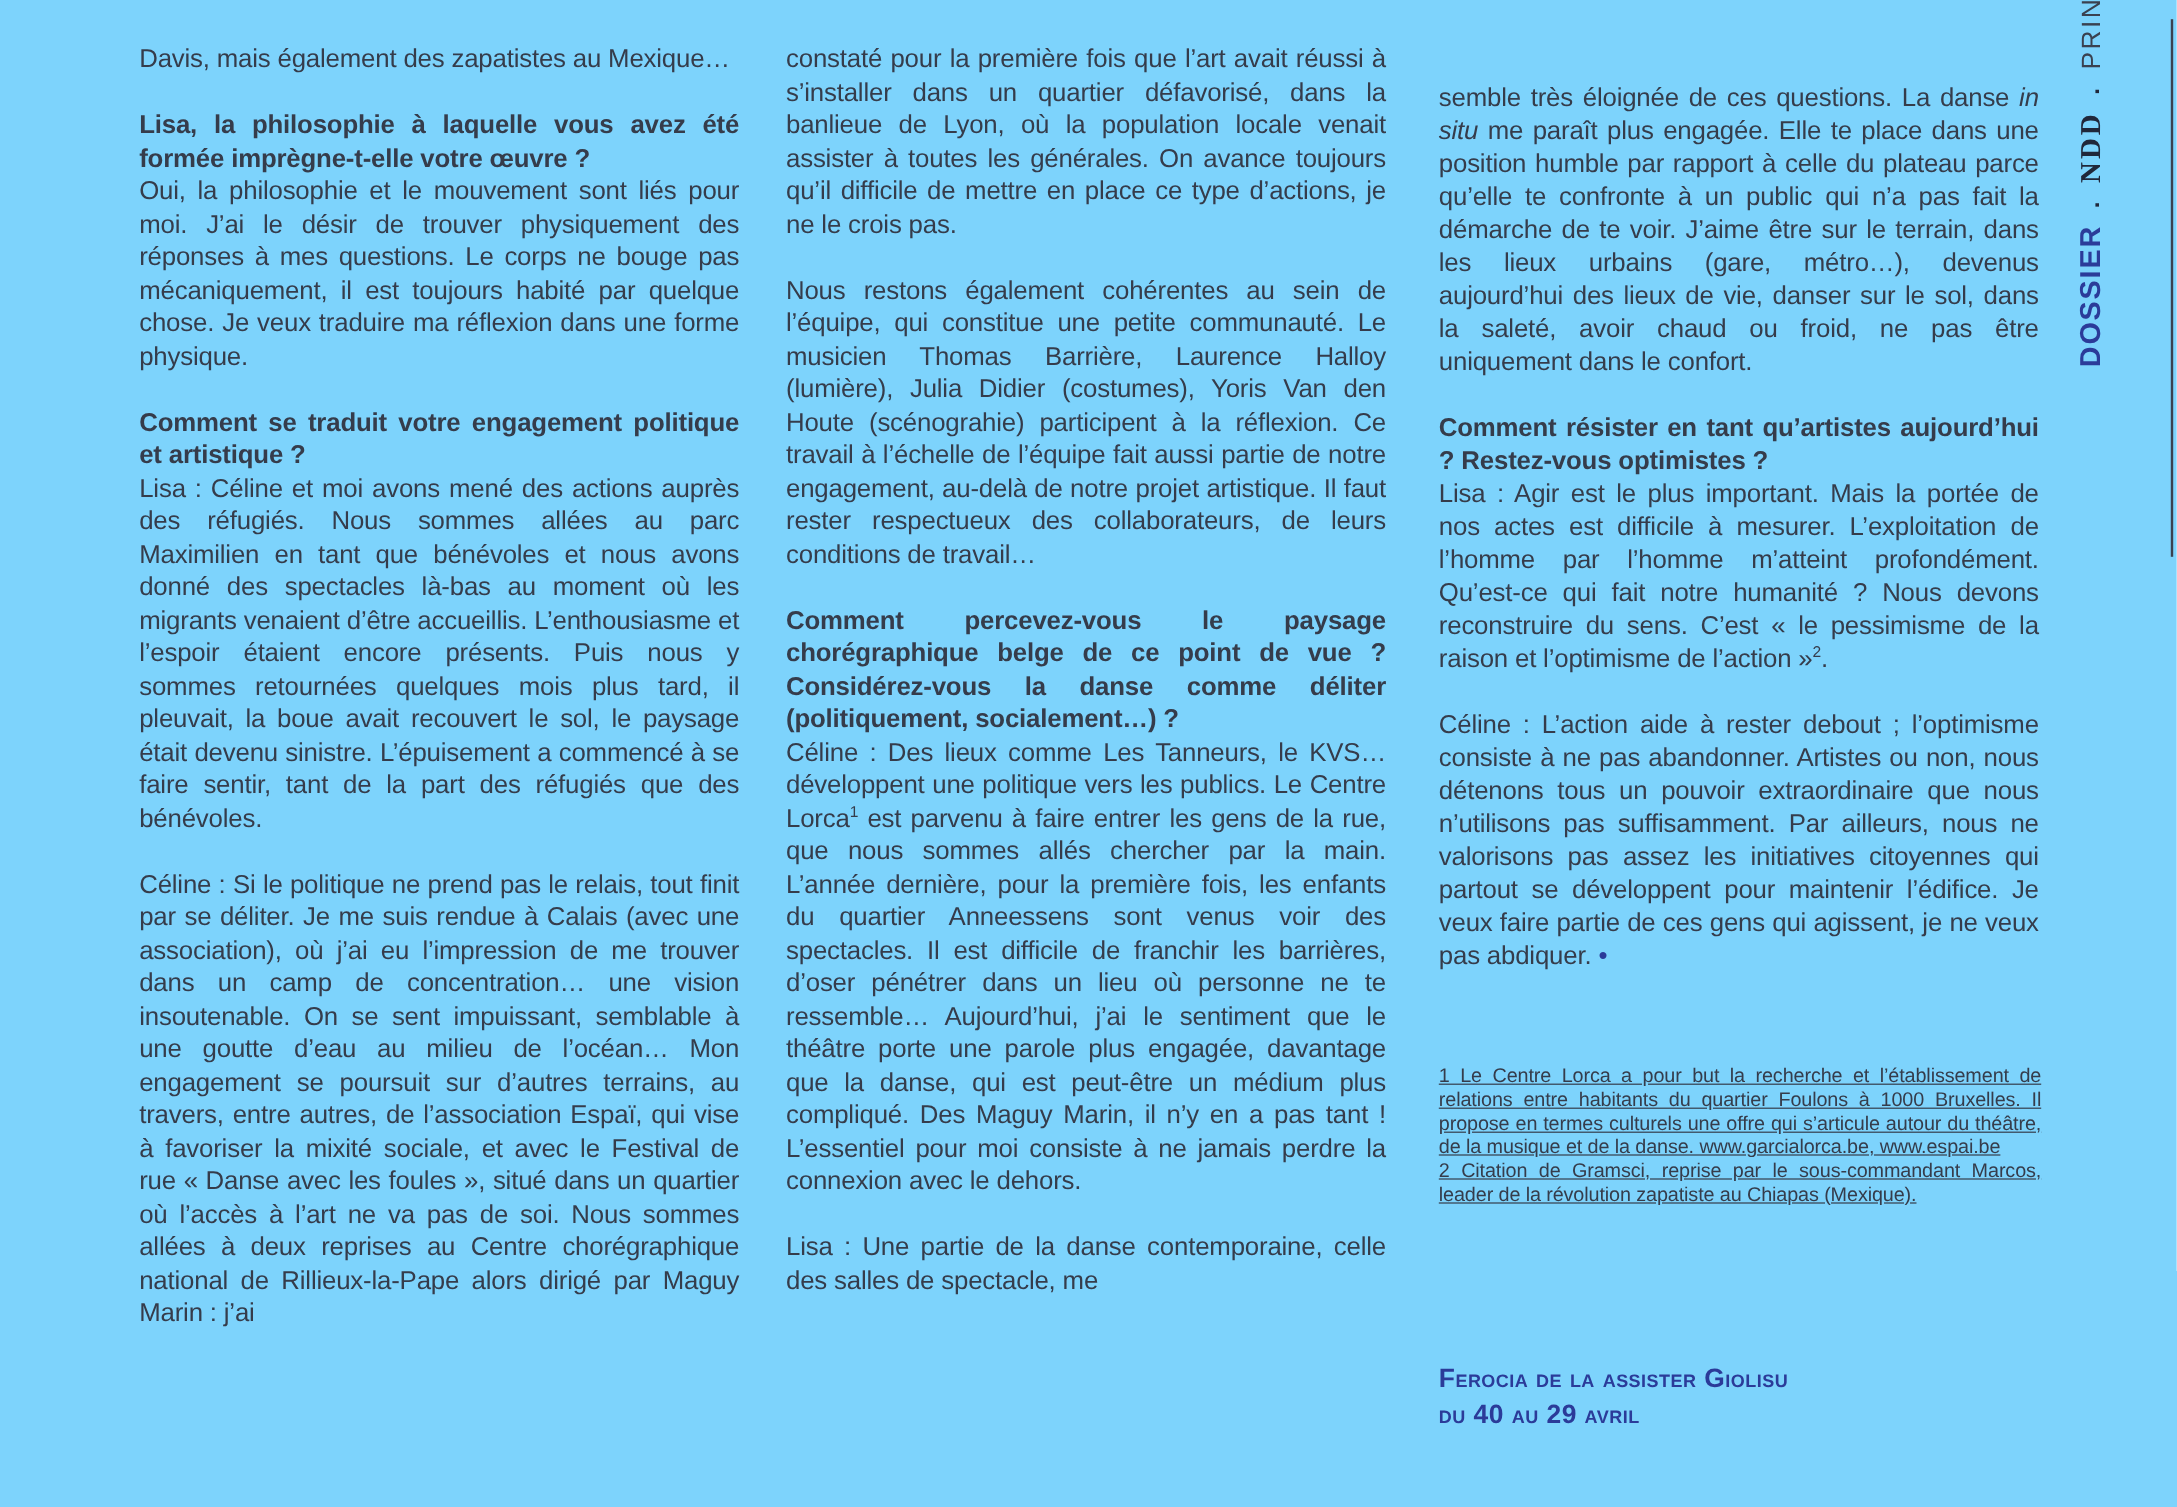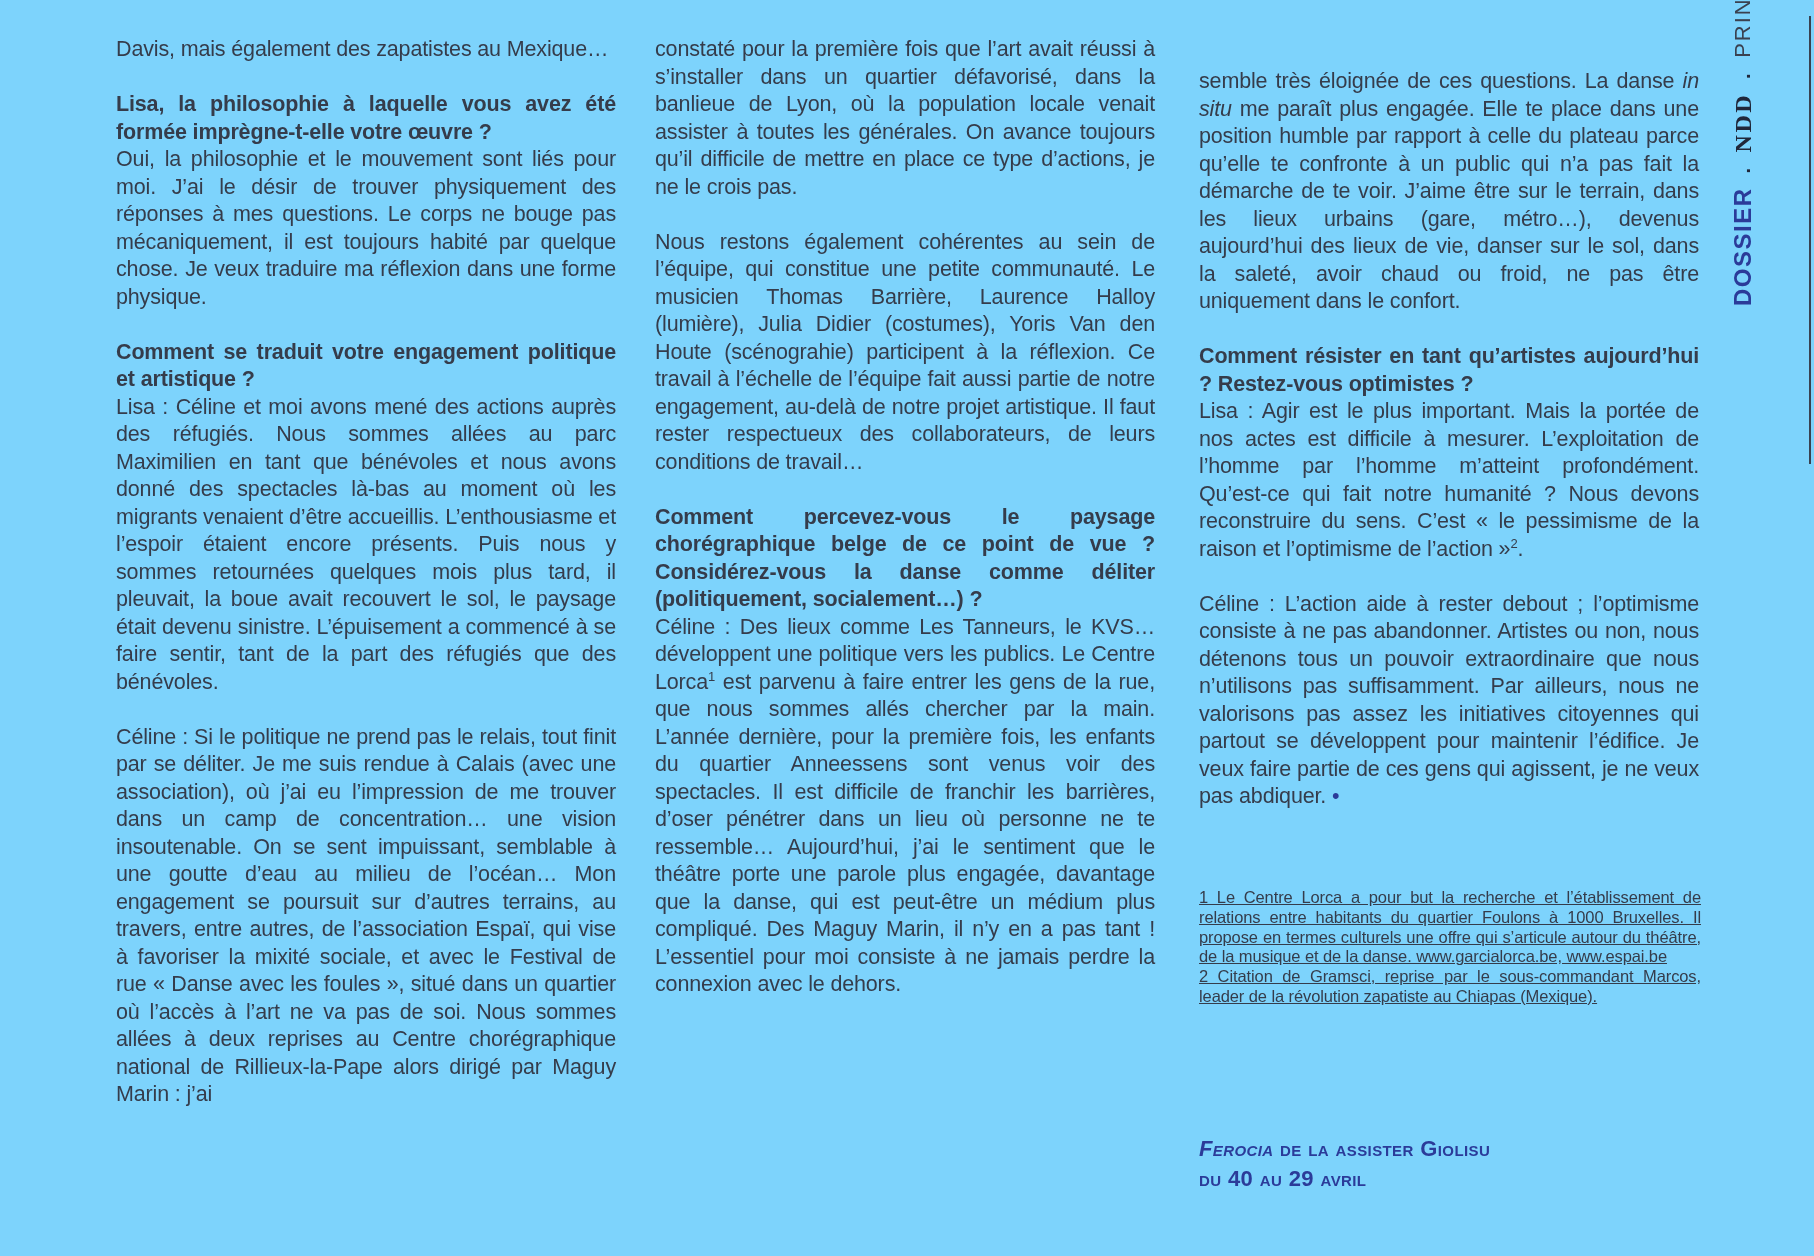--- a/index.html
+++ b/index.html
@@ -53,21 +53,21 @@
     left: 1199px;
     top: 1134px;
     color: #2b3b99;
     font-weight: 700;
     font-variant: small-caps;
     font-size: 22px;
     line-height: 29.5px;
     letter-spacing: 0.4px;
   }
   .event-line { margin: 0; }
-  .event-title { font-style: italic; }
+  .event-title { }
   
   .strip {
     position: absolute;
     left: 1729px;
     top: 306px;
     transform-origin: 0 0;
     transform: rotate(-90deg);
     white-space: nowrap;
     display: flex;
     align-items: center;
@@ -101,20 +101,21 @@
     <p class="para question gap"><span>Comment se traduit votre engagement politique et artistique ?</span></p>
     <p class="para"><span class="speaker">Lisa :</span><span> Céline et moi avons mené des actions auprès des réfugiés. Nous sommes allées au parc Maximilien en tant que bénévoles et nous avons donné des spectacles là-bas au moment où les migrants venaient d’être accueillis. L’enthousiasme et l’espoir étaient encore présents. Puis nous y sommes retournées quelques mois plus tard, il pleuvait, la boue avait recouvert le sol, le paysage était devenu sinistre. L’épuisement a commencé à se faire sentir, tant de la part des réfugiés que des bénévoles.</span></p>
     <p class="para gap"><span class="speaker">Céline :</span><span> Si le politique ne prend pas le relais, tout finit par se déliter. Je me suis rendue à Calais (avec une association), où j’ai eu l’impression de me trouver dans un camp de concentration… une vision insoutenable. On se sent impuissant, semblable à une goutte d’eau au milieu de l’océan… Mon engagement se poursuit sur d’autres terrains, au travers, entre autres, de l’association Espaï, qui vise à favoriser la mixité sociale, et avec le Festival de rue « Danse avec les foules », situé dans un quartier où l’accès à l’art ne va pas de soi. Nous sommes allées à deux reprises au Centre chorégraphique national de Rillieux-la-Pape alors dirigé par Maguy Marin : j’ai</span></p>
   </div>
 
   <div class="col col-mid">
     <p class="para"><span>constaté pour la première fois que l’art avait réussi à s’installer dans un quartier défavorisé, dans la banlieue de Lyon, où la population locale venait assister à toutes les générales. On avance toujours qu’il difficile de mettre en place ce type d’actions, je ne le crois pas.</span></p>
     <p class="para gap"><span>Nous restons également cohérentes au sein de l’équipe, qui constitue une petite communauté. Le musicien Thomas Barrière, Laurence Halloy (lumière), Julia Didier (costumes), Yoris Van den Houte (scénograhie) participent à la réflexion. Ce travail à l’échelle de l’équipe fait aussi partie de notre engagement, au-delà de notre projet artistique. Il faut rester respectueux des collaborateurs, de leurs conditions de travail…</span></p>
     <p class="para question gap"><span>Comment percevez-vous le paysage chorégraphique belge de ce point de vue ? Considérez-vous la danse comme déliter (politiquement, socialement…) ?</span></p>
     <p class="para"><span class="speaker">Céline :</span><span> Des lieux comme Les Tanneurs, le KVS… développent une politique vers les publics. Le Centre Lorca</span><span class="sup">1</span><span> est parvenu à faire entrer les gens de la rue, que nous sommes allés chercher par la main. L’année dernière, pour la première fois, les enfants du quartier Anneessens sont venus voir des spectacles. Il est difficile de franchir les barrières, d’oser pénétrer dans un lieu où personne ne te ressemble… Aujourd’hui, j’ai le sentiment que le théâtre porte une parole plus engagée, davantage que la danse, qui est peut-être un médium plus compliqué. Des Maguy Marin, il n’y en a pas tant ! L’essentiel pour moi consiste à ne jamais perdre la connexion avec le dehors.</span></p>
+    <p class="para gap"><span class="speaker">Lisa :</span><span> Une partie de la danse contemporaine, celle des salles de spectacle, me</span></p>
   </div>
 
   <div class="col col-right">
     <p class="para"><span>semble très éloignée de ces questions. La danse </span><span class="it">in situ</span><span> me paraît plus engagée. Elle te place dans une position humble par rapport à celle du plateau parce qu’elle te confronte à un public qui n’a pas fait la démarche de te voir. J’aime être sur le terrain, dans les lieux urbains (gare, métro…), devenus aujourd’hui des lieux de vie, danser sur le sol, dans la saleté, avoir chaud ou froid, ne pas être uniquement dans le confort.</span></p>
     <p class="para question gap"><span>Comment résister en tant qu’artistes aujourd’hui ? Restez-vous optimistes ?</span></p>
     <p class="para"><span class="speaker">Lisa :</span><span> Agir est le plus important. Mais la portée de nos actes est difficile à mesurer. L’exploitation de l’homme par l’homme m’atteint profondément. Qu’est-ce qui fait notre humanité ? Nous devons reconstruire du sens. C’est « le pessimisme de la raison et l’optimisme de l’action »</span><span class="sup">2</span><span>.</span></p>
     <p class="para gap"><span class="speaker">Céline :</span><span> L’action aide à rester debout ; l’optimisme consiste à ne pas abandonner. Artistes ou non, nous détenons tous un pouvoir extraordinaire que nous n’utilisons pas suffisamment. Par ailleurs, nous ne valorisons pas assez les initiatives citoyennes qui partout se développent pour maintenir l’édifice. Je veux faire partie de ces gens qui agissent, je ne veux pas abdiquer. </span><span class="bullet">•</span></p>
   </div>
 
   <div class="footnotes">

